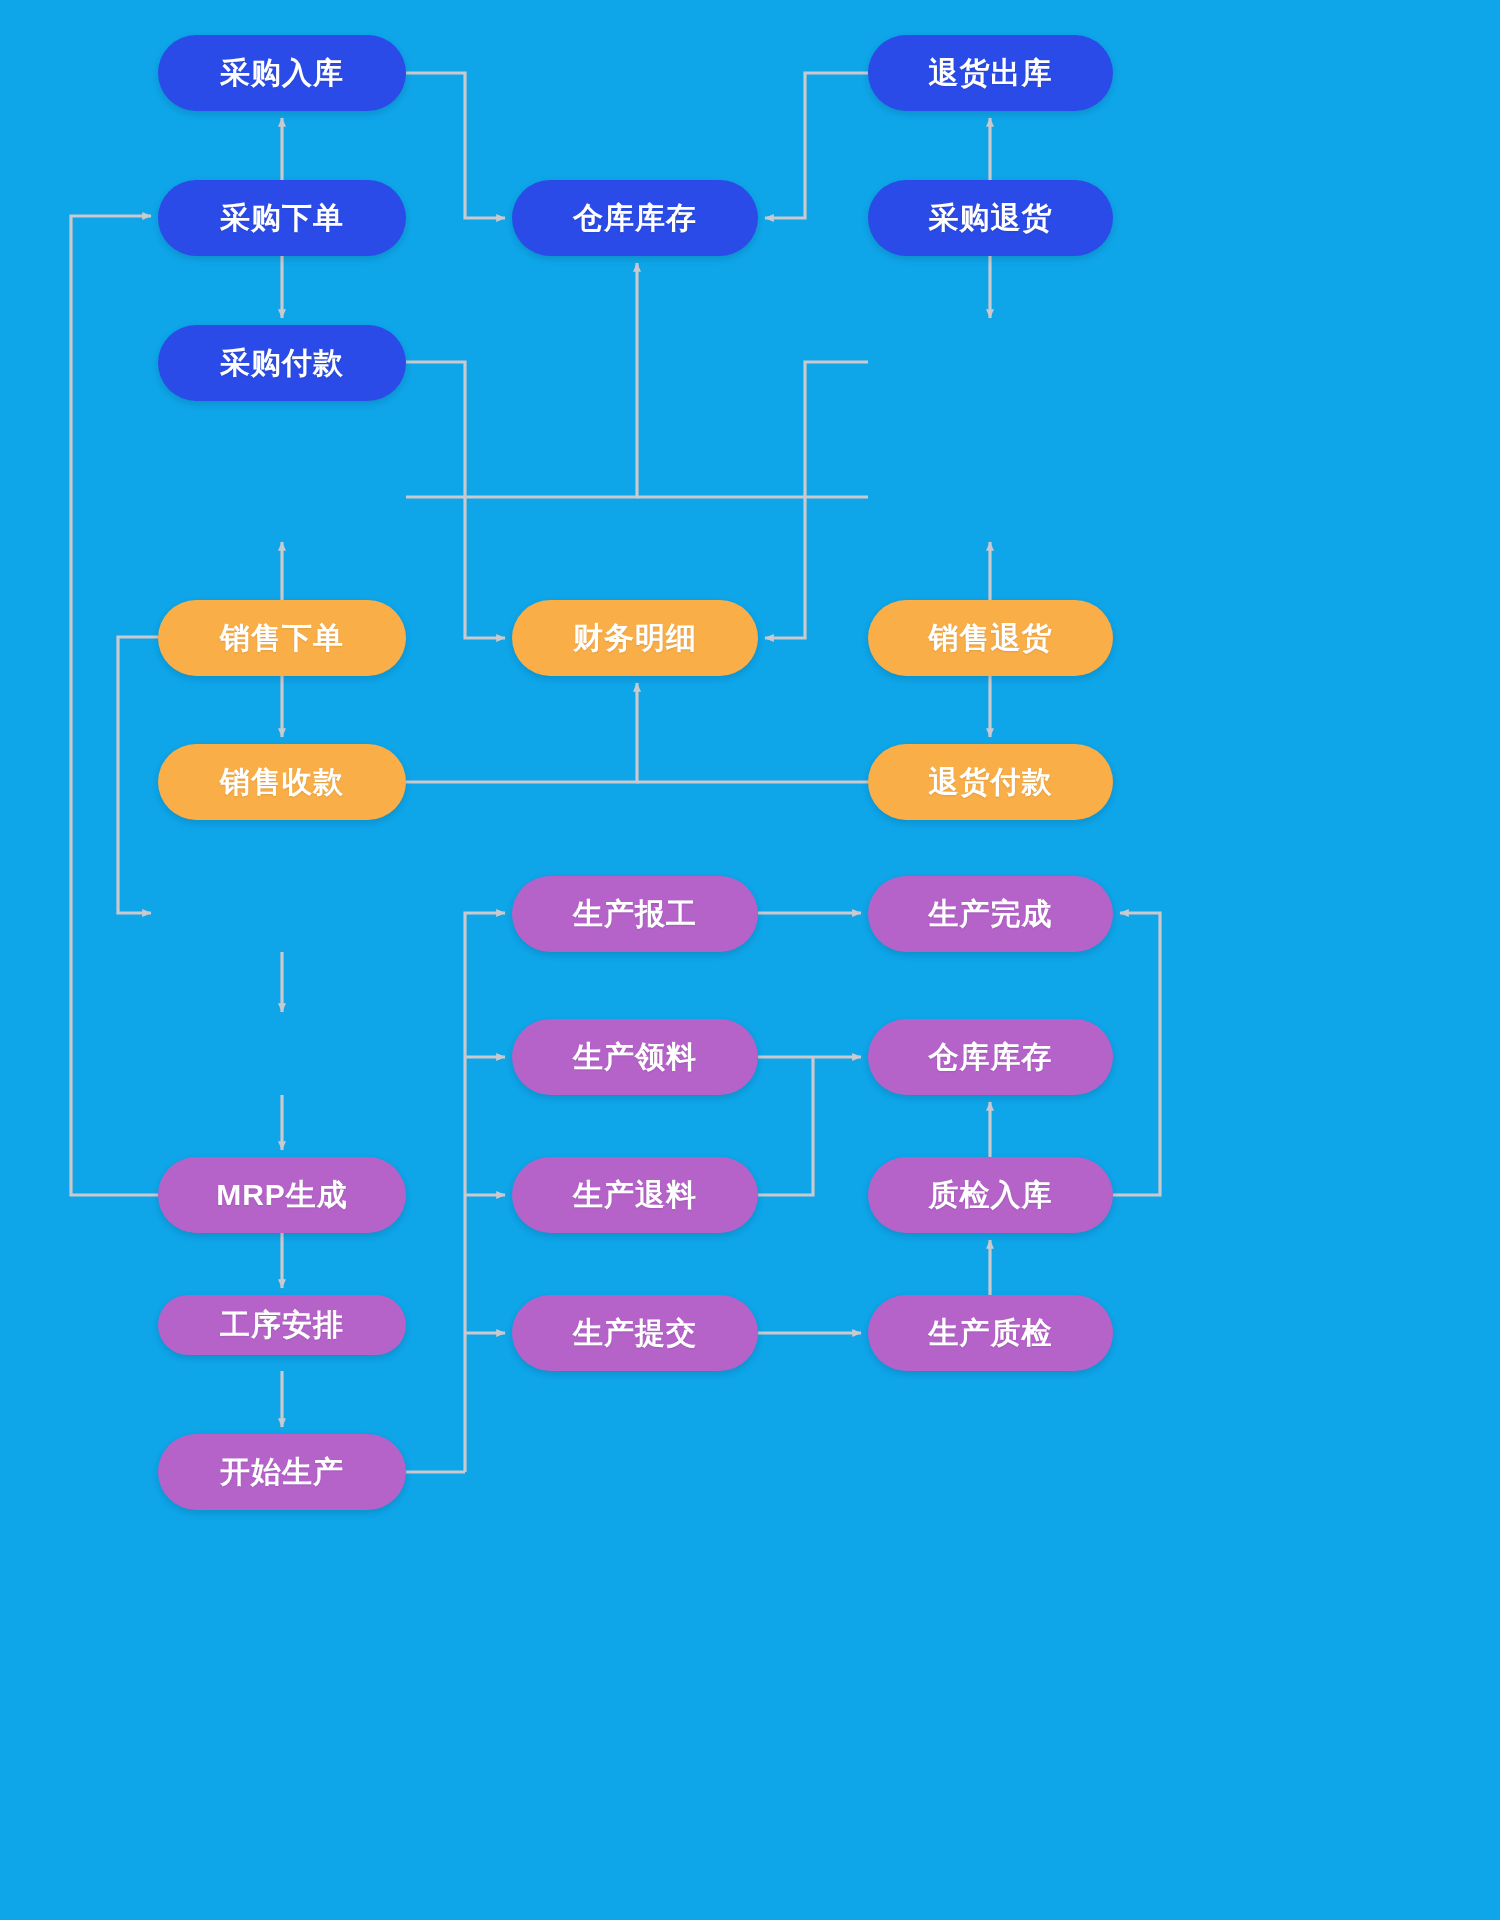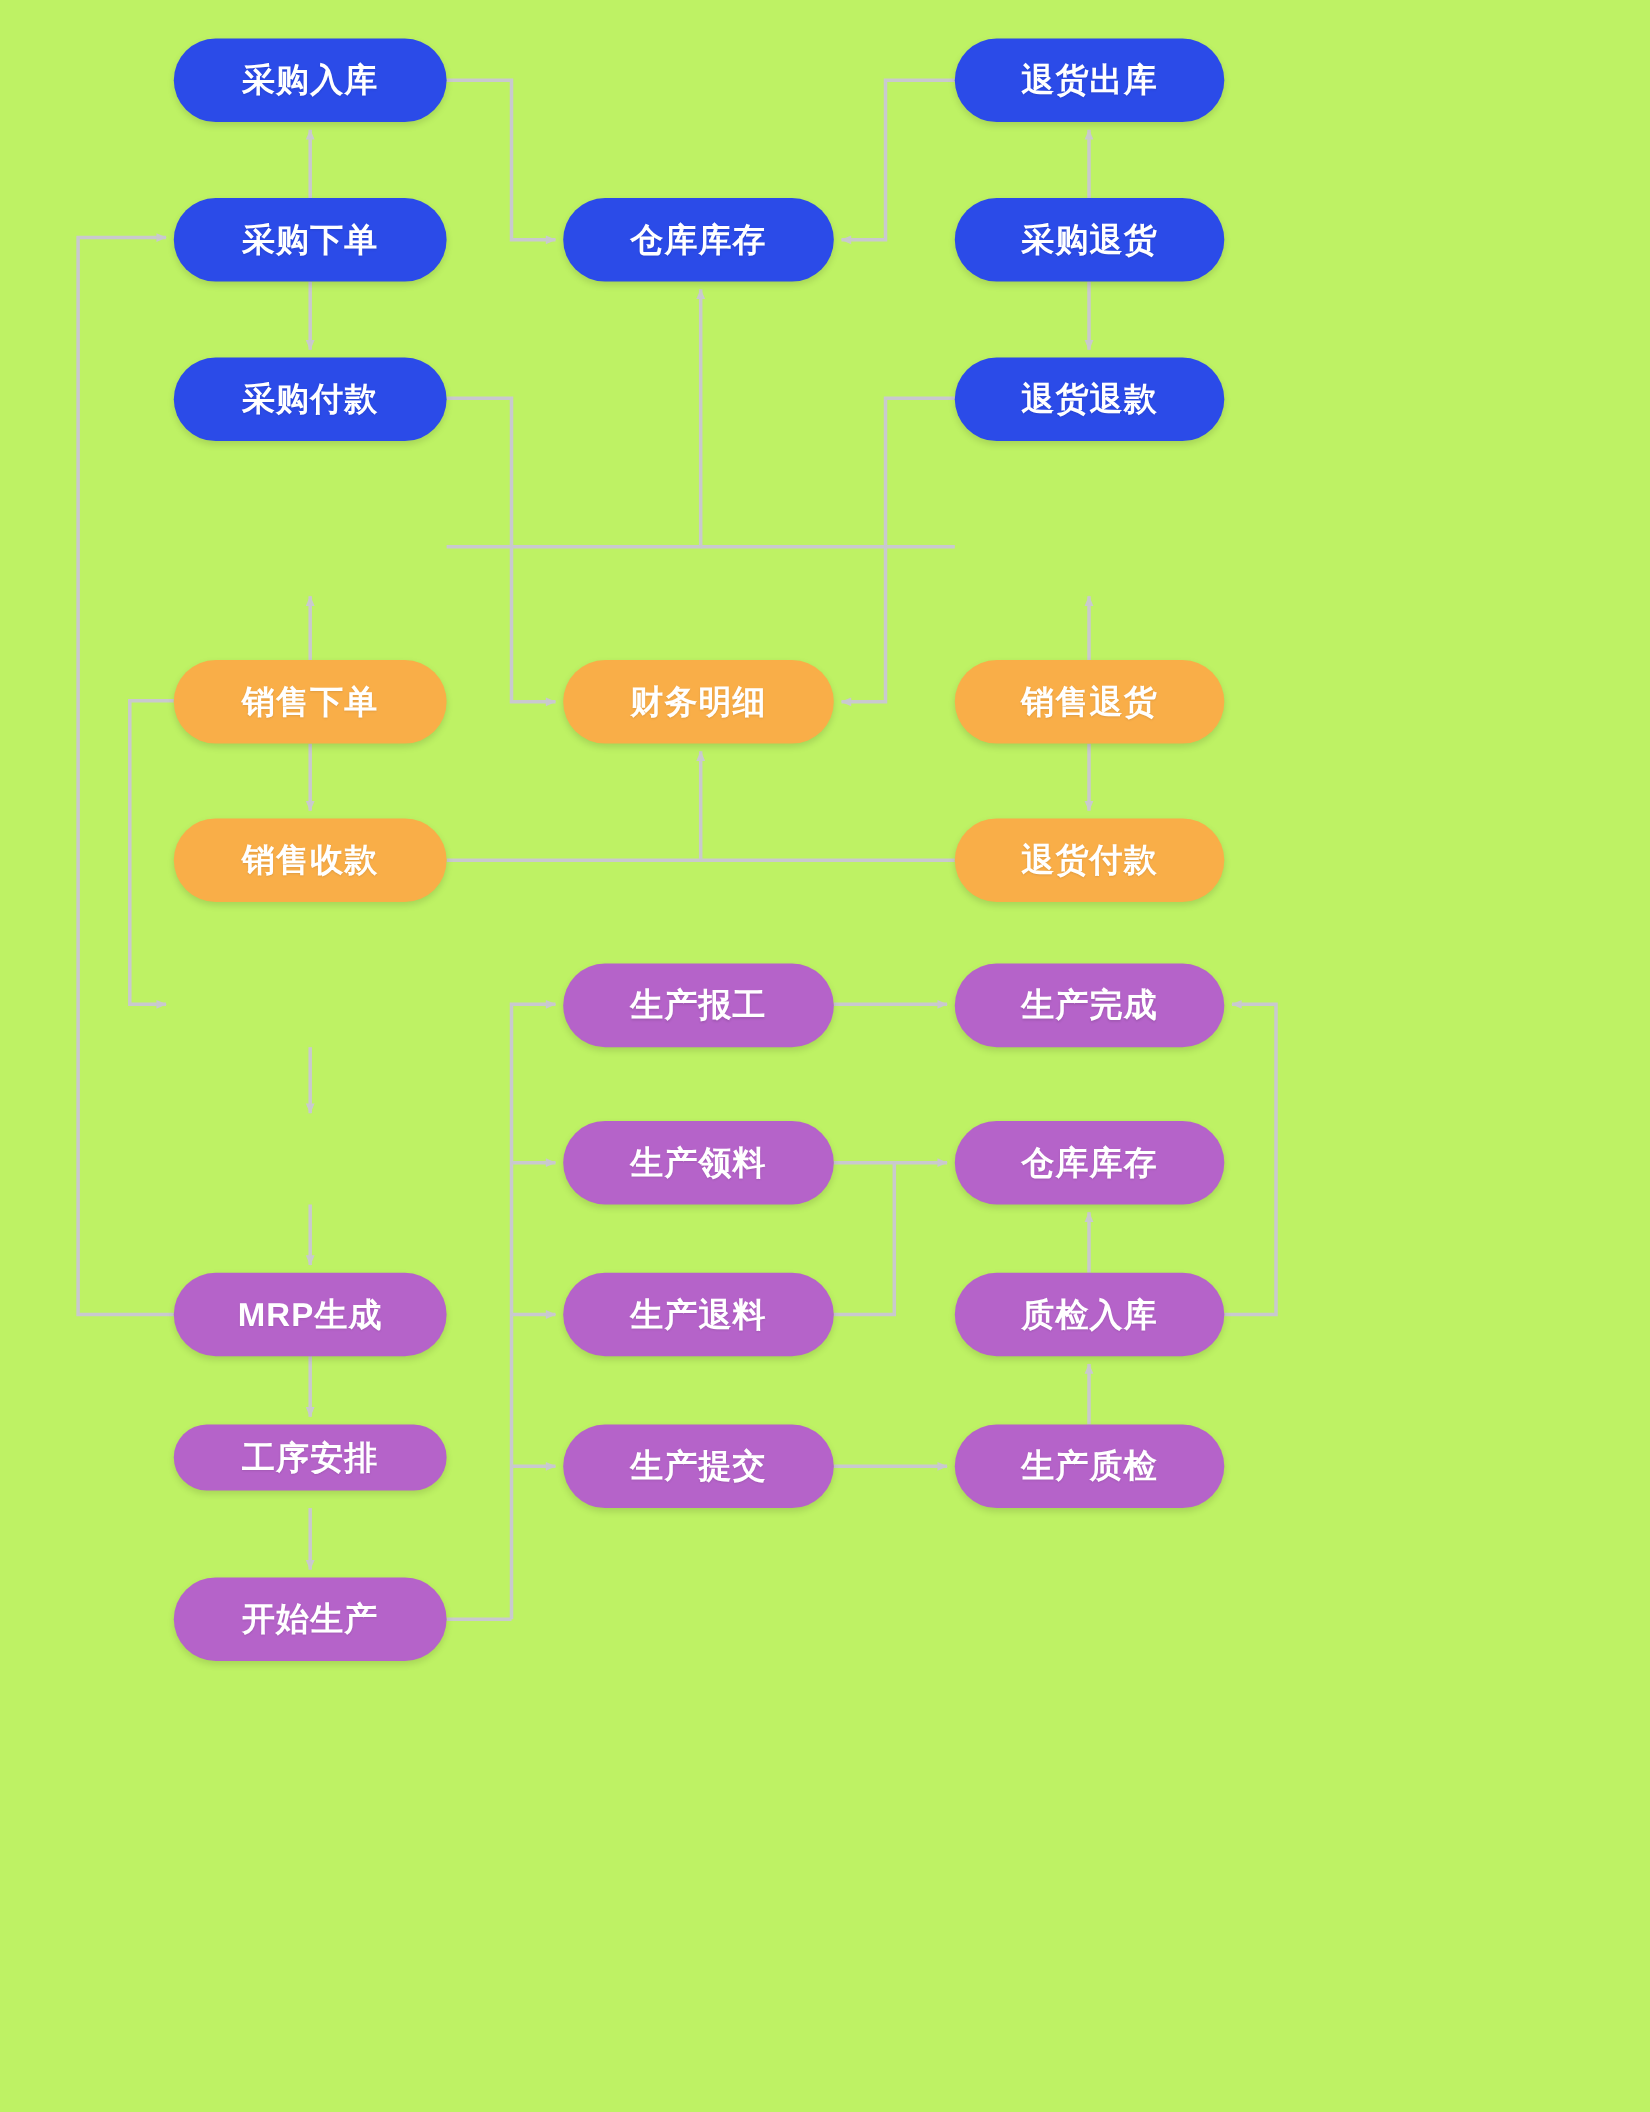--- a/index.html
+++ b/index.html
@@ -1,17 +1,17 @@
 <!DOCTYPE html>
 <html><head>
 <meta charset="utf-8">
 <style>
   html,body{margin:0;padding:0;background:#fff;}
   body{width:1500px;height:1920px;font-family:"Liberation Sans","DejaVu Sans",sans-serif;}
-  #stage{position:relative;width:1500px;height:1920px;overflow:hidden;background:#bef264;}
+  #stage{position:relative;width:1500px;height:1920px;overflow:hidden;background:#0ea5e9;}
   svg#wires{position:absolute;left:0;top:0;width:1500px;height:1920px;}
   .node{
     position:absolute;display:flex;align-items:center;justify-content:center;
     border-radius:40px;color:#ffffff;font-weight:bold;letter-spacing:1px;
     box-shadow:0 3px 7px rgba(0,0,0,0.13);
     text-shadow:0 1px 2px rgba(0,0,0,0.10);
     box-sizing:border-box;
   }
   .blue{background:#2B4BE8;}
   .orange{background:#F9AE48;}
@@ -143,23 +143,20 @@
   <div class="node purple" style="left:512px;top:1295px;width:246px;height:76px;font-size:30px">
       <span>生产提交</span>
     </div>
 
   <div class="node blue" style="left:868px;top:35px;width:245px;height:76px;font-size:30px">
       <span>退货出库</span>
     </div>
   <div class="node blue" style="left:868px;top:180px;width:245px;height:76px;font-size:30px">
       <span>采购退货</span>
     </div>
-  <div class="node blue" style="left:868px;top:325px;width:245px;height:76px;font-size:30px">
-      <span>退货退款</span>
-    </div>
   <div class="node orange" style="left:868px;top:600px;width:245px;height:76px;font-size:30px">
       <span>销售退货</span>
     </div>
   <div class="node orange" style="left:868px;top:744px;width:245px;height:76px;font-size:30px">
       <span>退货付款</span>
     </div>
   <div class="node purple" style="left:868px;top:876px;width:245px;height:76px;font-size:30px">
       <span>生产完成</span>
     </div>
   <div class="node purple" style="left:868px;top:1019px;width:245px;height:76px;font-size:30px">

